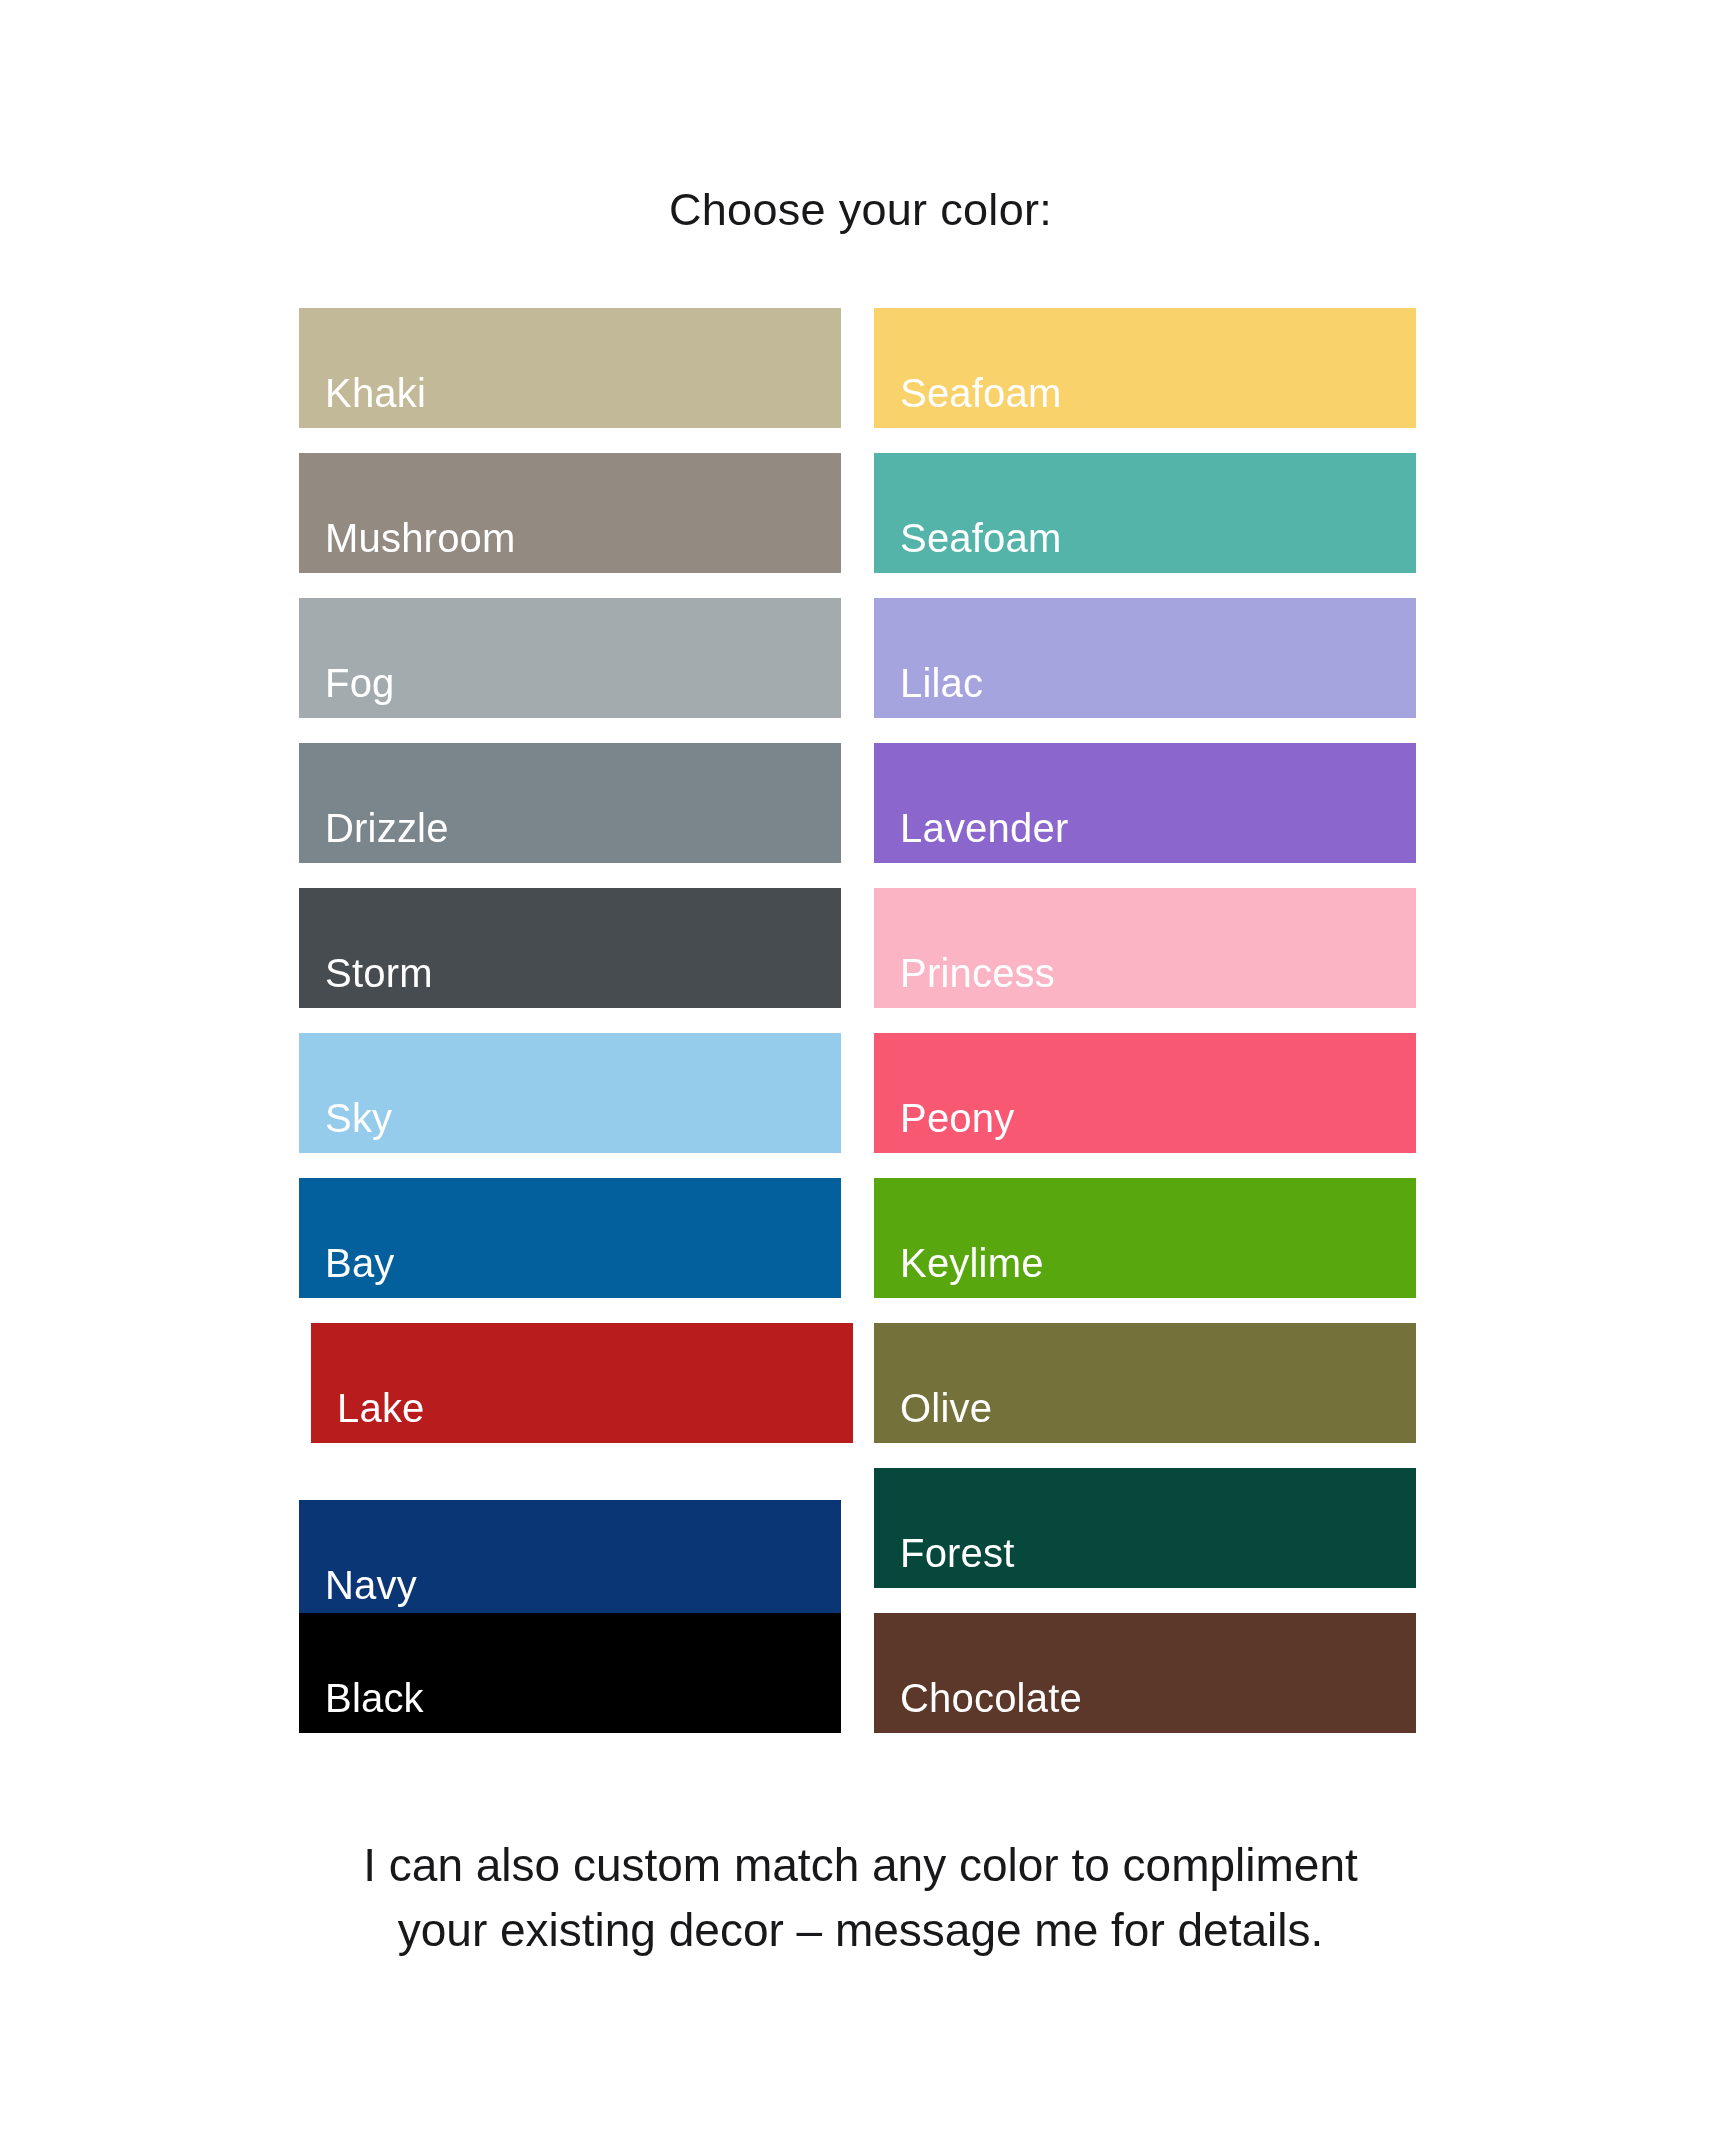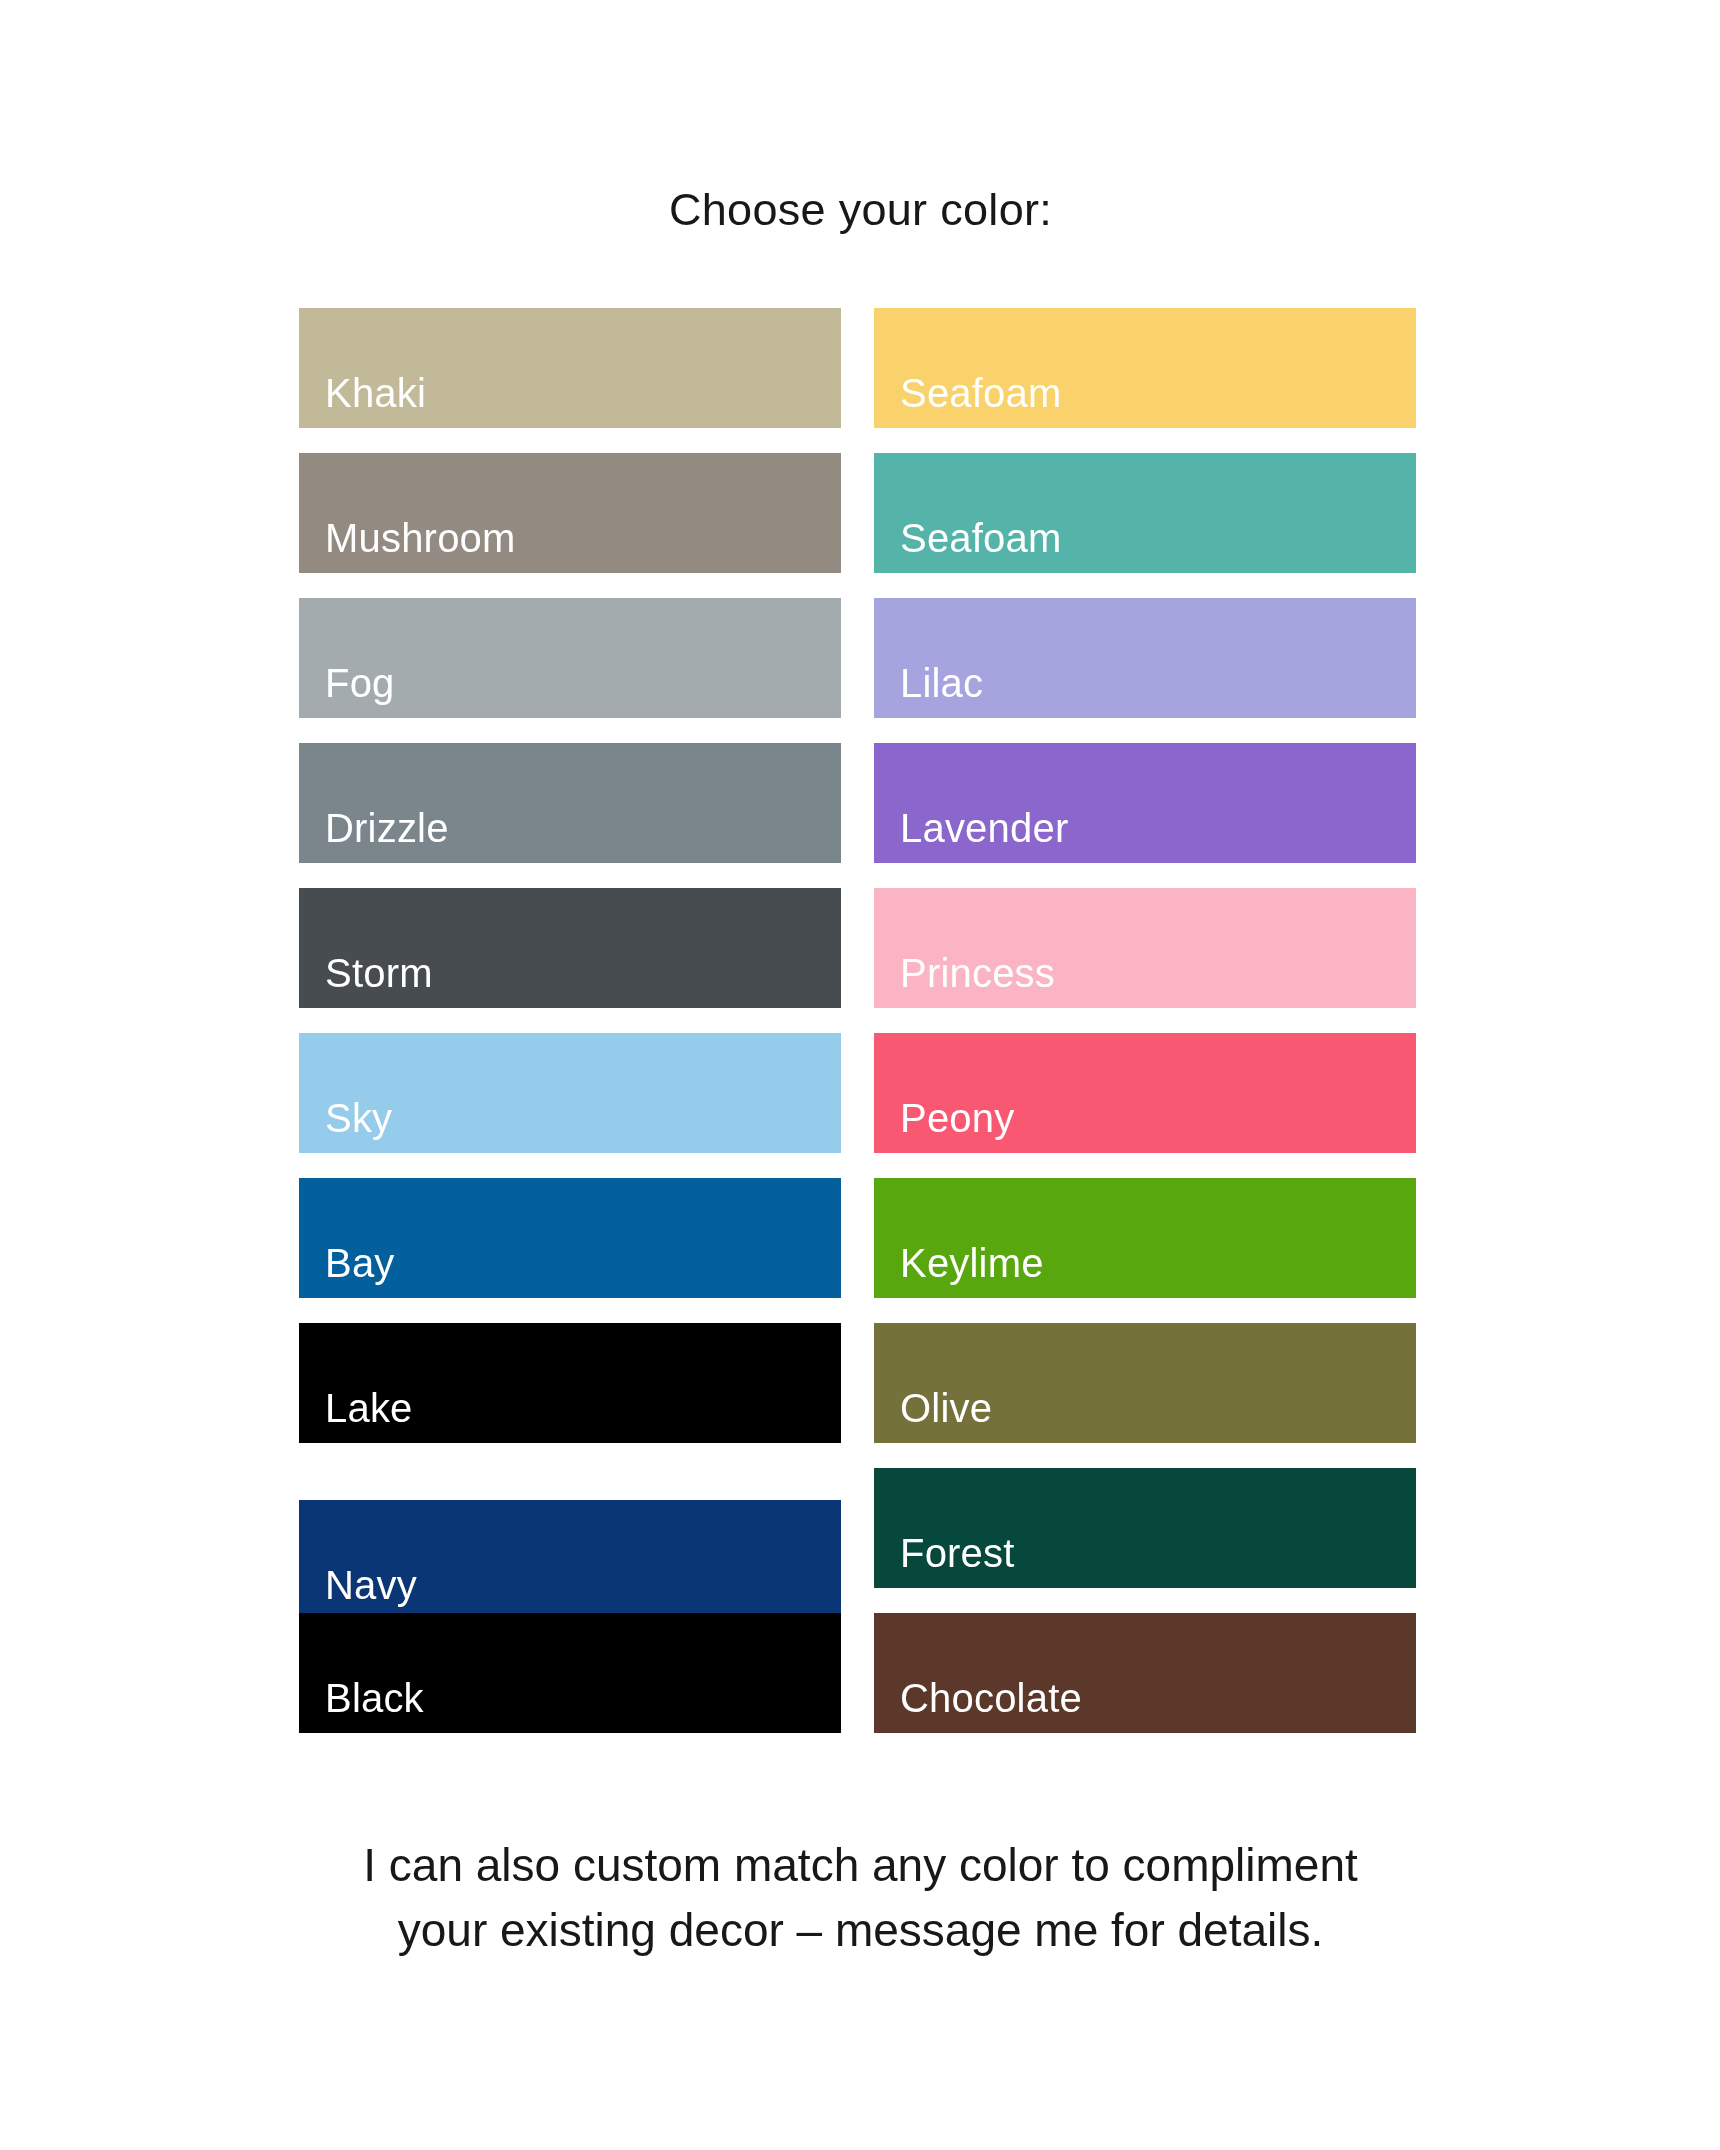--- a/index.html
+++ b/index.html
@@ -112,21 +112,21 @@
       </div>
       <div class="swatch" style="background: rgb(71, 76, 80);">
         <span class="swatch-label" style="color: rgb(255, 255, 255);">Storm</span>
       </div>
       <div class="swatch" style="background: rgb(149, 203, 235);">
         <span class="swatch-label" style="color: rgb(255, 255, 255);">Sky</span>
       </div>
       <div class="swatch" style="background: rgb(3, 96, 157);">
         <span class="swatch-label" style="color: rgb(255, 255, 255);">Bay</span>
       </div>
-      <div class="swatch" style="background: #000000;">
+      <div class="swatch" style="background: #b91c1c; margin-left: 12px;">
         <span class="swatch-label" style="color: rgb(255, 255, 255);">Lake</span>
       </div>
       <div class="swatch" style="background: rgb(11, 54, 117); margin-top: 32px;">
         <span class="swatch-label" style="color: rgb(255, 255, 255);">Navy</span>
       </div>
       <div class="swatch" style="background: rgb(0, 0, 0);">
         <span class="swatch-label" style="color: rgb(255, 255, 255);">Black</span>
       </div>
       <div class="swatch" style="background: rgb(249, 210, 108);">
         <span class="swatch-label" style="color: rgb(255, 255, 255);">Seafoam</span>

